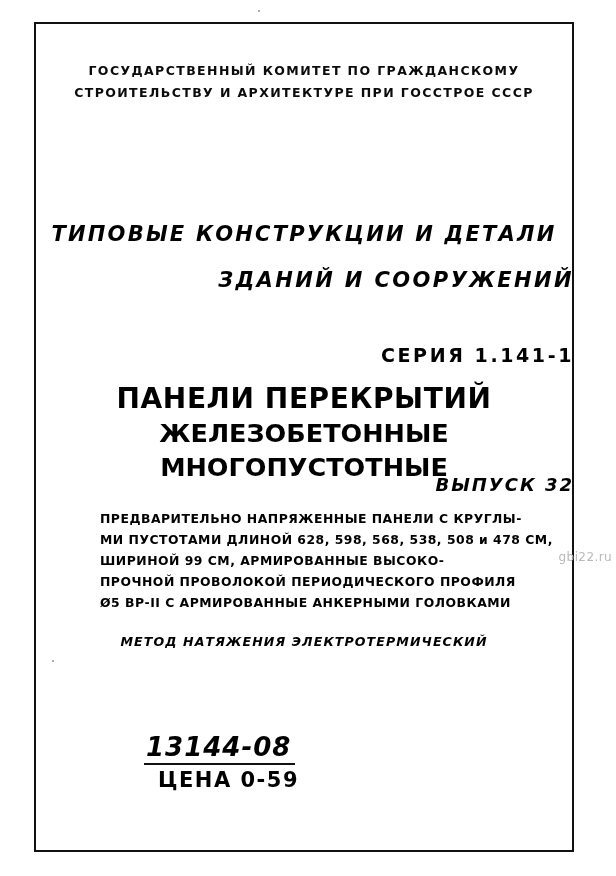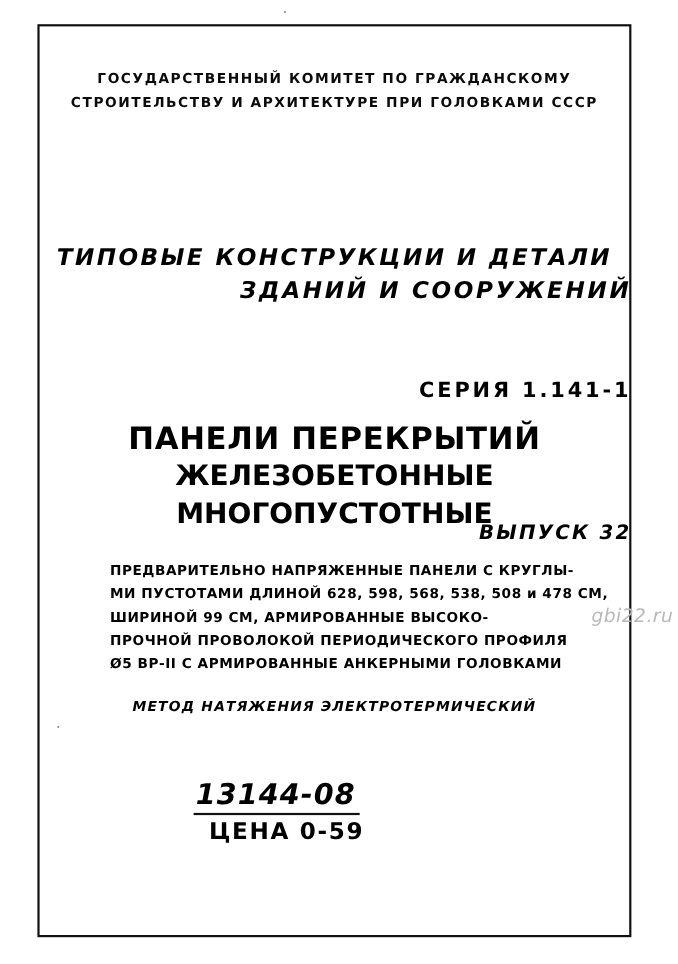--- a/index.html
+++ b/index.html
@@ -56,21 +56,21 @@
     right: 0;
     top: 200px;
     text-align: center;
   }
   .title-1 {
     font-size: 21px;
     letter-spacing: 2.2px;
     font-weight: 600;
     font-style: italic;
     font-family: "DejaVu Sans", sans-serif;
-    margin-bottom: 6px;
+    margin-bottom: 22px;
   }
   .title-2 {
     font-size: 21px;
     letter-spacing: 2.4px;
     font-weight: 600;
     font-style: italic;
     font-family: "DejaVu Sans", sans-serif;
     text-align: right;
   }
 
@@ -135,23 +135,22 @@
     top: 612px;
     text-align: center;
     font-size: 12.6px;
     letter-spacing: 1.1px;
     font-style: italic;
     font-weight: 600;
   }
   .code-block {
     position: absolute;
     left: 110px;
-    top: 686px;
+    top: 710px;
     text-align: left;
-    margin-left: 32px;
   }
   .code-num {
     font-size: 26px;
     font-weight: 600;
     font-style: italic;
     letter-spacing: 1px;
     display: inline-block;
     border-bottom: 2px solid #111;
     padding: 0 4px 1px 2px;
   }
@@ -159,45 +158,44 @@
     margin-top: 3px;
     font-size: 21px;
     font-weight: 600;
     letter-spacing: 1.5px;
     padding-left: 14px;
   }
   .watermark {
     position: absolute;
     right: 4px;
     top: 550px;
-    font-size: 17px;
+    font-size: 12px;
     color: #b9b9b9;
     letter-spacing: 0.4px;
-    font-style: italic;
   }
   .speck {
     position: absolute;
     background: #8f8f8f;
     width: 2px;
     height: 2px;
     border-radius: 50%;
   }
 </style>
 </head>
 <body>
 
 <div id="page">
 
   <div class="frame"></div>
 
   <div class="page-inner">
 
     <div class="org">
       <span class="l1">ГОСУДАРСТВЕННЫЙ КОМИТЕТ ПО ГРАЖДАНСКОМУ</span>
-      <span class="l2">СТРОИТЕЛЬСТВУ И АРХИТЕКТУРЕ ПРИ ГОЛОВКАМИ СССР</span>
+      <span class="l2">СТРОИТЕЛЬСТВУ И АРХИТЕКТУРЕ ПРИ ГОССТРОЕ СССР</span>
     </div>
 
     <div class="title-block">
       <div class="title-1">ТИПОВЫЕ КОНСТРУКЦИИ И ДЕТАЛИ</div>
       <div class="title-2">ЗДАНИЙ И СООРУЖЕНИЙ</div>
     </div>
 
     <div class="series">СЕРИЯ 1.141-1</div>
 
     <div class="main-title">

